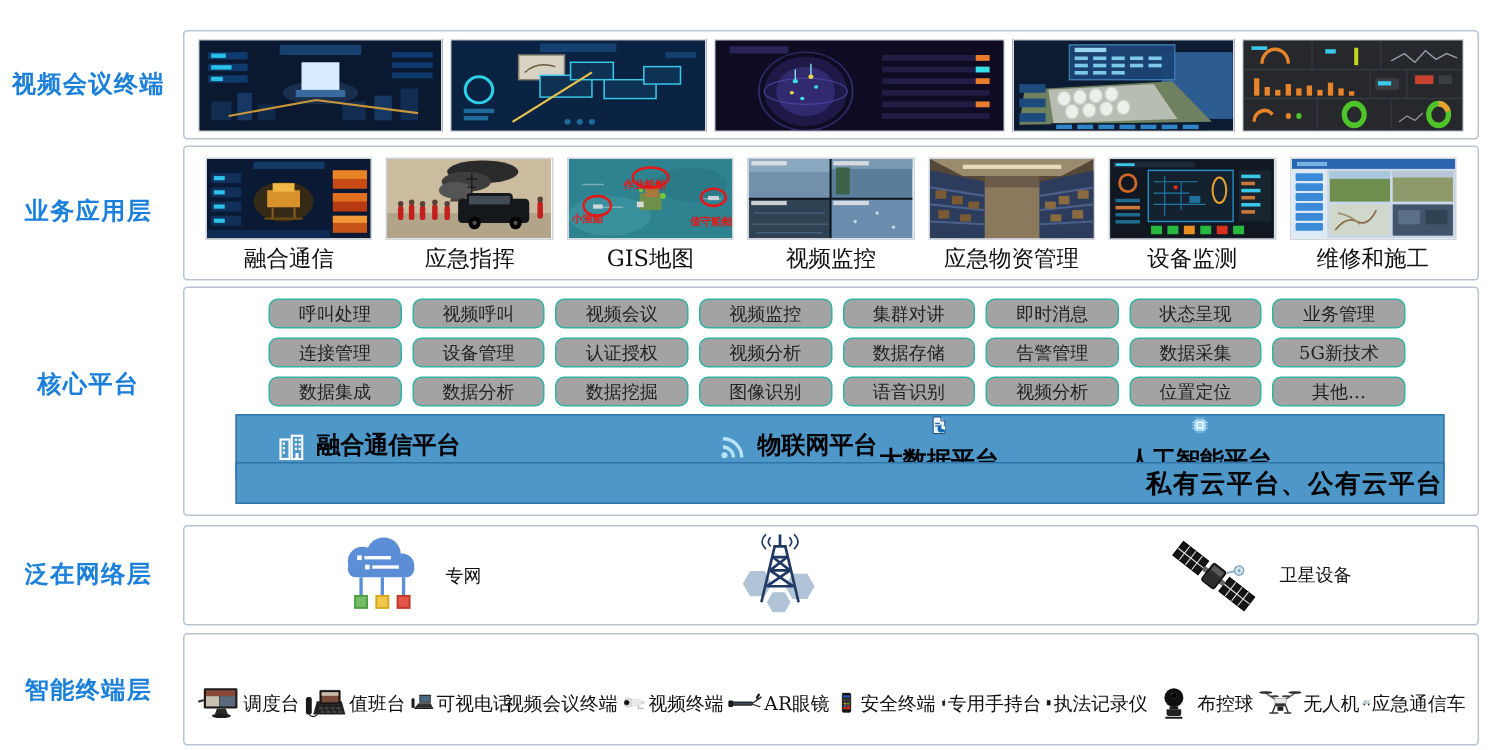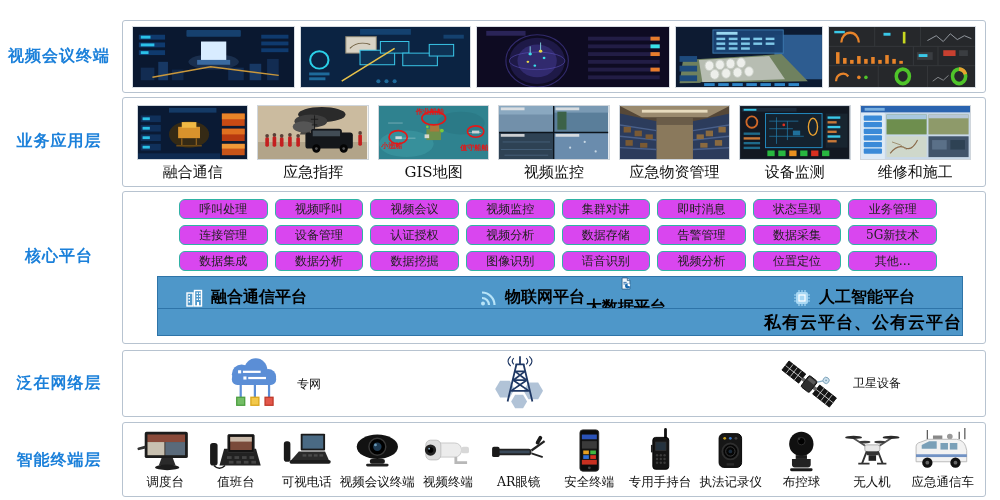--- a/index.html
+++ b/index.html
@@ -26,53 +26,53 @@
   .row-cockpit figure:nth-of-type(2){flex:1.1;}
   .row-cockpit figure:nth-of-type(3){flex:1.25;}
   .row-cockpit figure:nth-of-type(4){flex:0.95;}
   .row-cockpit figure:nth-of-type(5){flex:0.95;}
   
   .row-business{top:97px;height:90px;display:flex;gap:9px;padding:7px 14px 2px;}
   .app-item{flex:1;display:flex;flex-direction:column;align-items:center;position:relative;min-width:0;}
   .app-thumb{width:100%;height:55px;display:block;border:1px solid #d0d6dc;box-sizing:border-box;}
   .app-caption{font-family:"DejaVu Serif",serif;font-size:15px;color:#101010;margin-top:3px;white-space:nowrap;}
   .gis-note{position:absolute;color:#e41818;font-size:7px;line-height:1;font-weight:bold;white-space:nowrap;}
-  .gis-note-1{top:4px;left:34%;}
+  .gis-note-1{top:15px;left:34%;}
   .gis-note-2{top:17px;right:1%;margin-top:23px;}
   .gis-note-3{top:38px;left:3%;}
   
   .row-core{top:191px;height:153px;}
   .cap-grid{display:grid;grid-template-columns:repeat(8,1fr);gap:6px 7px;margin:7px 48px 0 56px;}
   .cap-box{
-    border:1.5px solid #2fb3a4;border-radius:6px;background:#d946ef;
+    border:1.5px solid #2fb3a4;border-radius:6px;background:#a3a3a3;
     text-align:center;font-family:"DejaVu Serif",serif;font-size:12px;color:#222;
     height:18px;line-height:18px;white-space:nowrap;overflow:hidden;
   }
   .platform-bar{
     position:absolute;left:34px;width:806px;background:#4e97c9;
     border:1px solid #2e74a8;box-sizing:border-box;
   }
   .bar-platforms{top:84px;height:43px;}
   .bar-cloud{top:116px;height:28px;display:flex;align-items:center;justify-content:flex-end;}
   .platform-item{position:absolute;top:0;height:100%;display:flex;align-items:center;gap:7px;}
   .platform-item span{font-weight:bold;font-size:16px;color:#000;white-space:nowrap;}
   .plat-icon{width:20px;height:20px;display:block;}
-  .p1{left:26px;} .p2{left:320px;} .p3{left:428px;flex-direction:column;} .p4{left:634px;}
+  .p1{left:26px;} .p2{left:320px;} .p3{left:428px;flex-direction:column;} .p4{left:594px;flex-direction:column;}
   .cloud-bar-label{font-family:"DejaVu Serif",serif;font-weight:600;font-size:17px;color:#000;letter-spacing:1px;}
   
   .row-network{top:350px;height:67px;}
   .net-item{position:absolute;display:flex;align-items:center;gap:12px;}
   .net-icon{display:block;}
   .net-label{font-family:"DejaVu Serif",serif;font-size:12px;color:#101010;white-space:nowrap;}
   .n1{left:100px;top:6px;}
   .n2{left:366px;top:2px;}
   .n3{left:656px;top:5px;}
   
   .row-terminal{top:422px;height:75px;display:flex;align-items:flex-end;gap:2px;padding:4px 8px 5px;}
-  .term-item{flex:1;display:flex;flex-direction:column;align-items:center;justify-content:flex-end;min-width:0;}
+  .term-item{flex:1;display:flex;flex-direction:row;align-items:center;justify-content:flex-end;min-width:0;}
   .term-icon{width:100%;height:45px;display:block;}
   .term-caption{font-family:"DejaVu Serif",serif;font-size:12.5px;color:#101010;white-space:nowrap;margin-top:1px;}
   .defs-svg{position:absolute;width:0;height:0;overflow:hidden;}
 </style>
 </head>
 <body>
 
 <svg class="defs-svg" xmlns="http://www.w3.org/2000/svg" aria-hidden="true">
 <defs>
 

